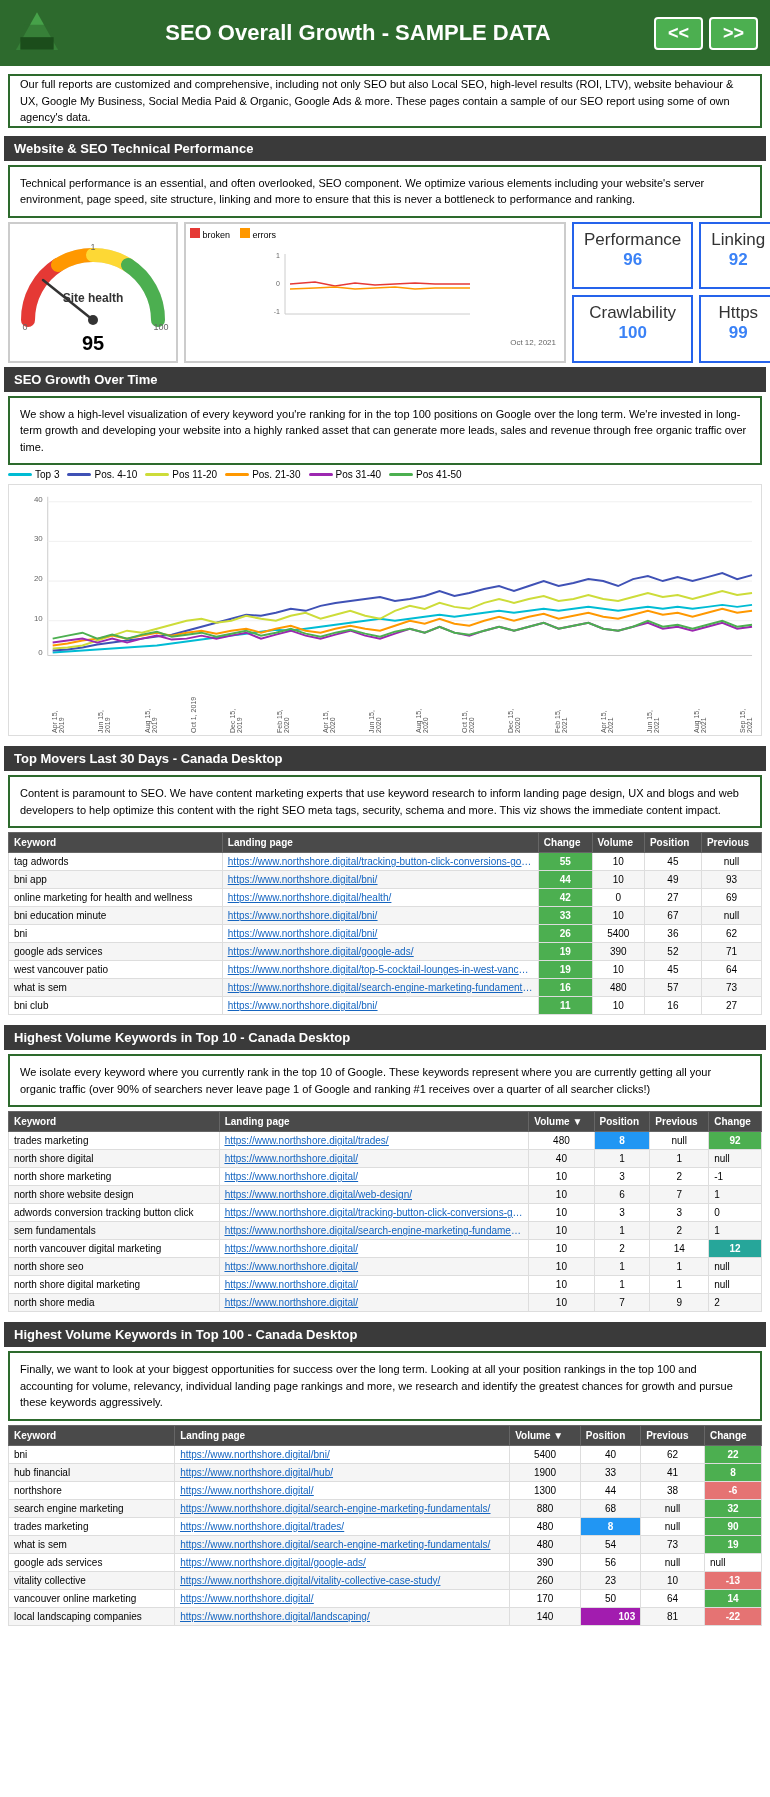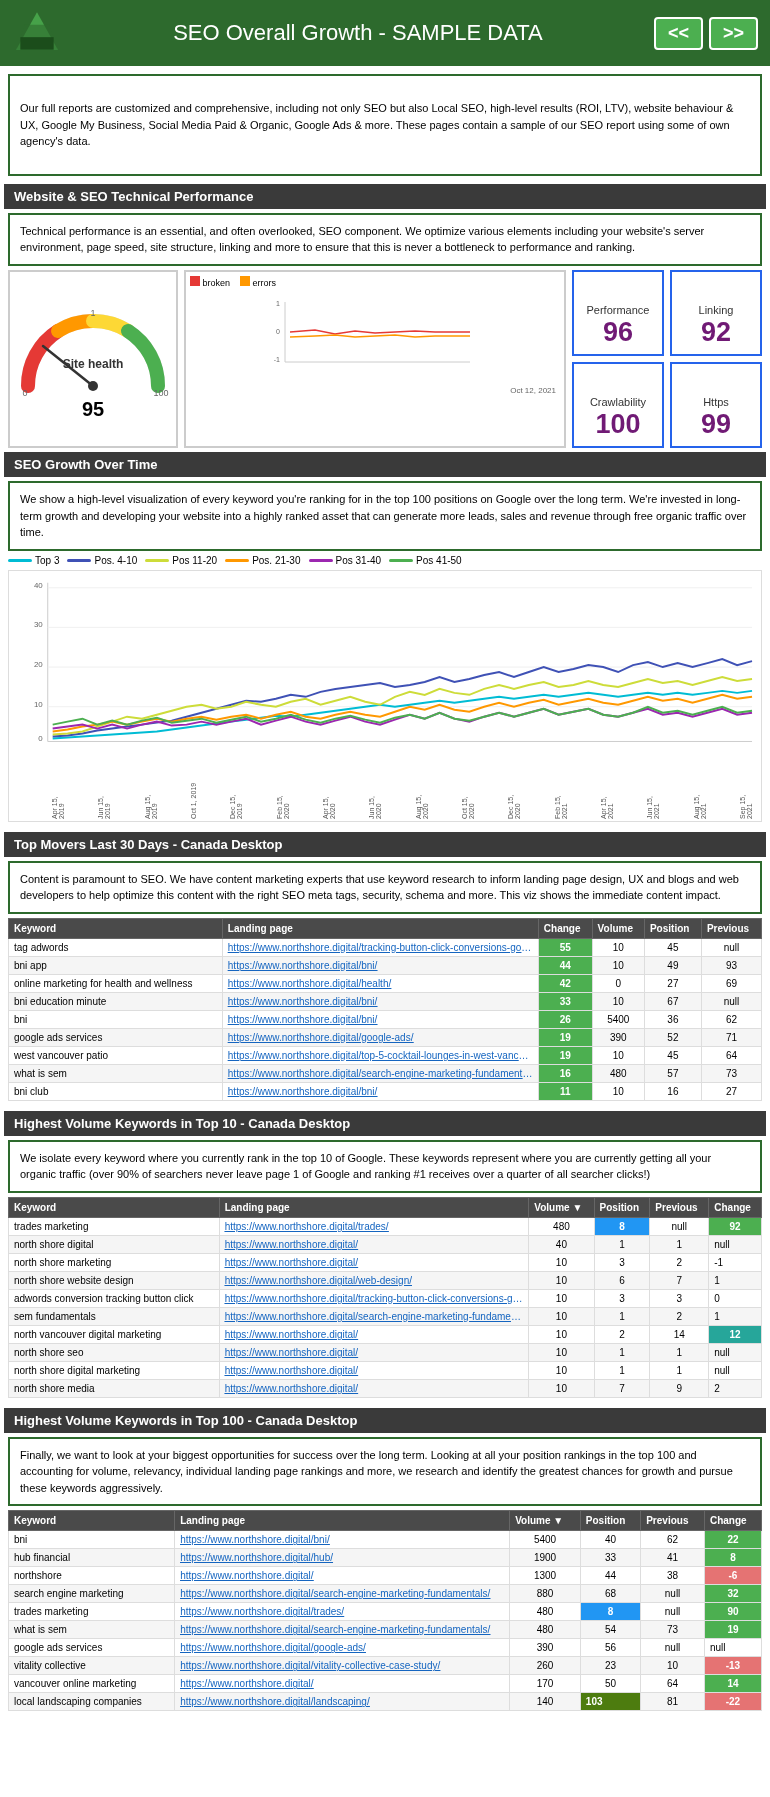--- a/index.html
+++ b/index.html
@@ -11,42 +11,42 @@
       align-items: center;
       justify-content: space-between;
       padding: 8px 12px;
     }
     .header-logo {
       width: 50px; height: 50px;
     }
     .header-title {
       color: #fff;
       font-size: 22px;
-      font-weight: normal;
+      font-weight: bold;
       flex: 1;
       text-align: center;
     }
     .header-nav {
       display: flex; gap: 6px;
     }
     .nav-btn {
       background: #4caf50;
       border: 2px solid #fff;
       color: #fff;
       font-size: 18px;
       font-weight: bold;
       padding: 4px 12px;
       cursor: pointer;
       border-radius: 4px;
     }
 
     .intro-box {
       border: 2px solid #2d6a2d;
       margin: 8px;
-      padding: 24px 10px;
+      padding: 0 10px;
       font-size: 11px;
       line-height: 1.5;
     }
 
     .section-header {
       background: #3a3a3a;
       color: #fff;
       padding: 5px 10px;
       font-size: 13px;
       font-weight: bold;
@@ -94,28 +94,27 @@
       width: 190px;
       min-width: 190px;
     }
 
     .kpi-card {
       border: 2px solid #2563eb;
       padding: 6px 10px;
       text-align: center;
     }
     .kpi-card .kpi-label {
-      font-size: 11px;
+      font-size: 17px;
       color: #333;
-      margin-top: 26px;
     }
     .kpi-card .kpi-value {
-      font-size: 27px;
+      font-size: 17px;
       font-weight: bold;
-      color: #701a75;
+      color: #3b82f6;
       line-height: 1.2;
     }
     .gauge-value { font-size: 20px; font-weight: bold; margin-top: 2px; }
 
     .chart-legend {
       display: flex;
       flex-wrap: wrap;
       gap: 8px;
       margin: 4px 8px 0 8px;
       font-size: 10px;
@@ -633,19 +632,19 @@
     <td class="td-link"><a href="#" style="color:#1565c0;">https://www.northshore.digital/</a></td>
     <td class="td-pos">170</td>
     <td style="text-align:center;">50</td>
     <td class="td-pos">64</td>
     <td class="td-change-green">14</td>
   </tr>
         <tr>
     <td>local landscaping companies</td>
     <td class="td-link"><a href="#" style="color:#1565c0;">https://www.northshore.digital/landscaping/</a></td>
     <td class="td-pos">140</td>
-    <td style="background:#4d7c0f; color:#fff; text-align:left; font-weight:bold;">103</td>
+    <td style="background:#a21caf; color:#fff; text-align:right; font-weight:bold;">103</td>
     <td class="td-pos">81</td>
     <td class="td-change-red">-22</td>
   </tr>
       </tbody>
   </table>
 </div>
 
 </body></html>

